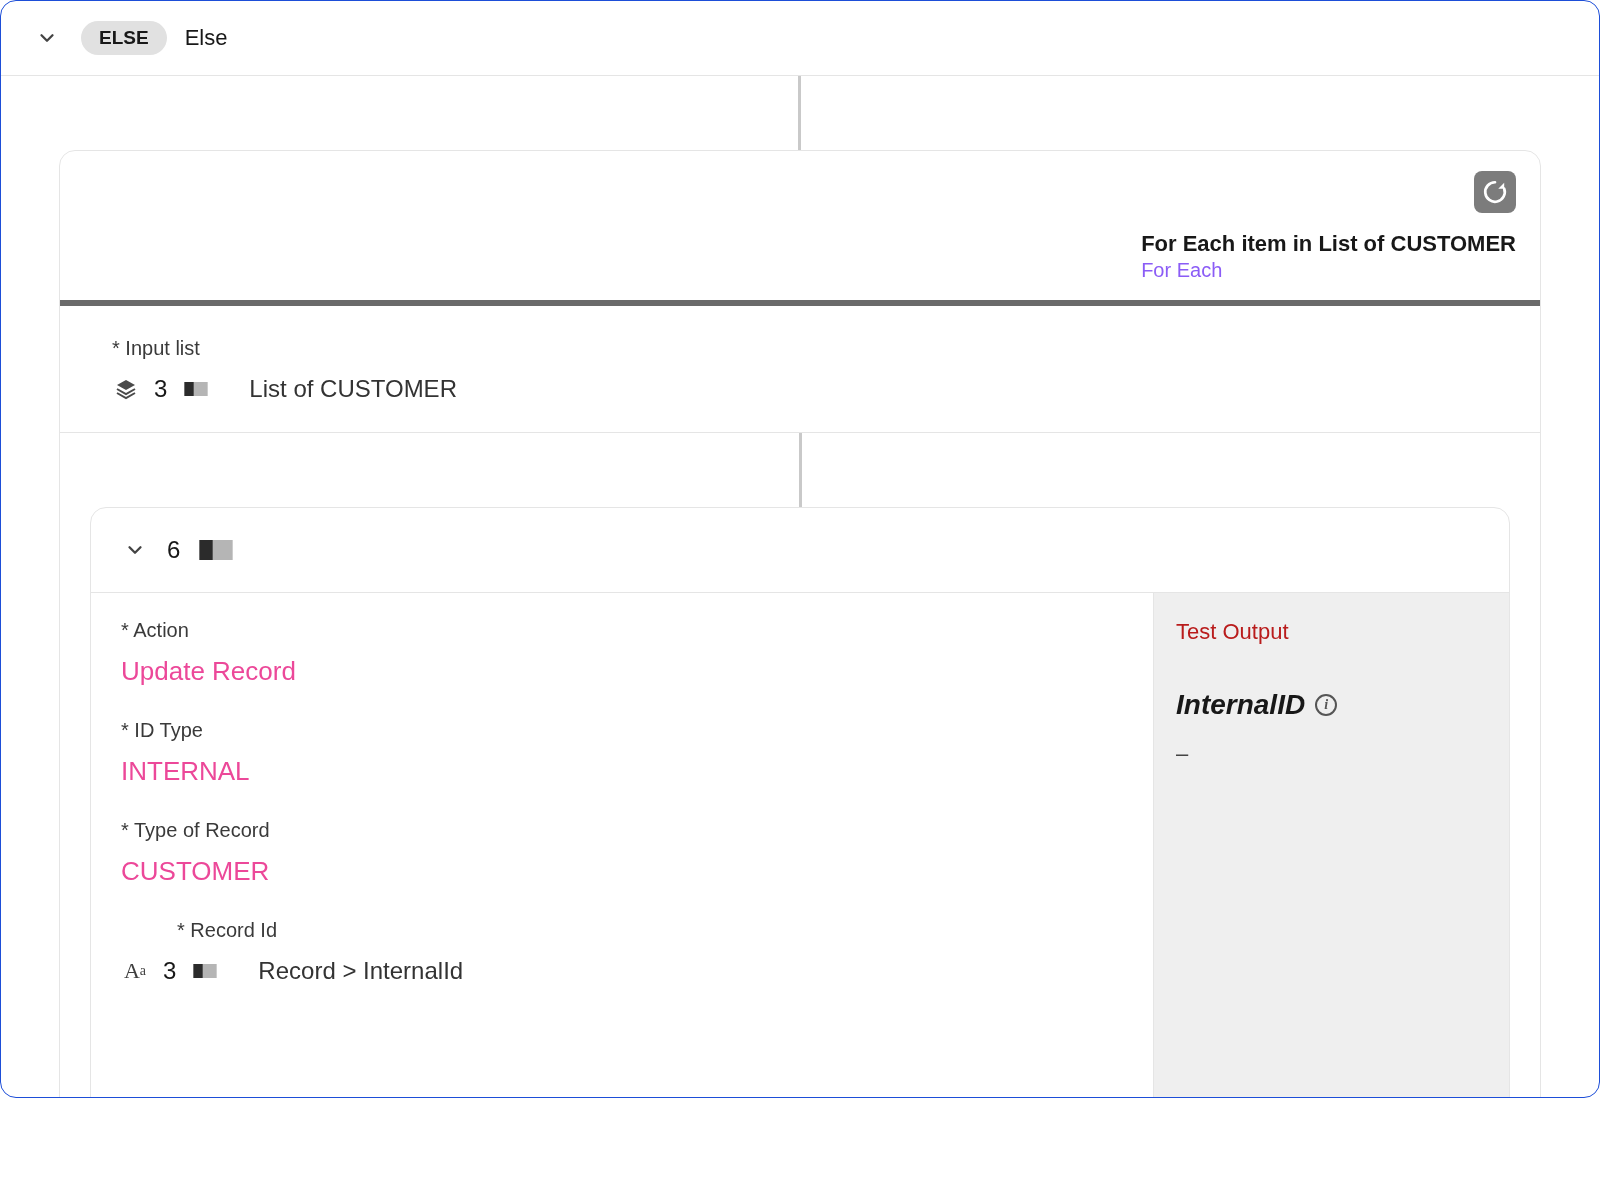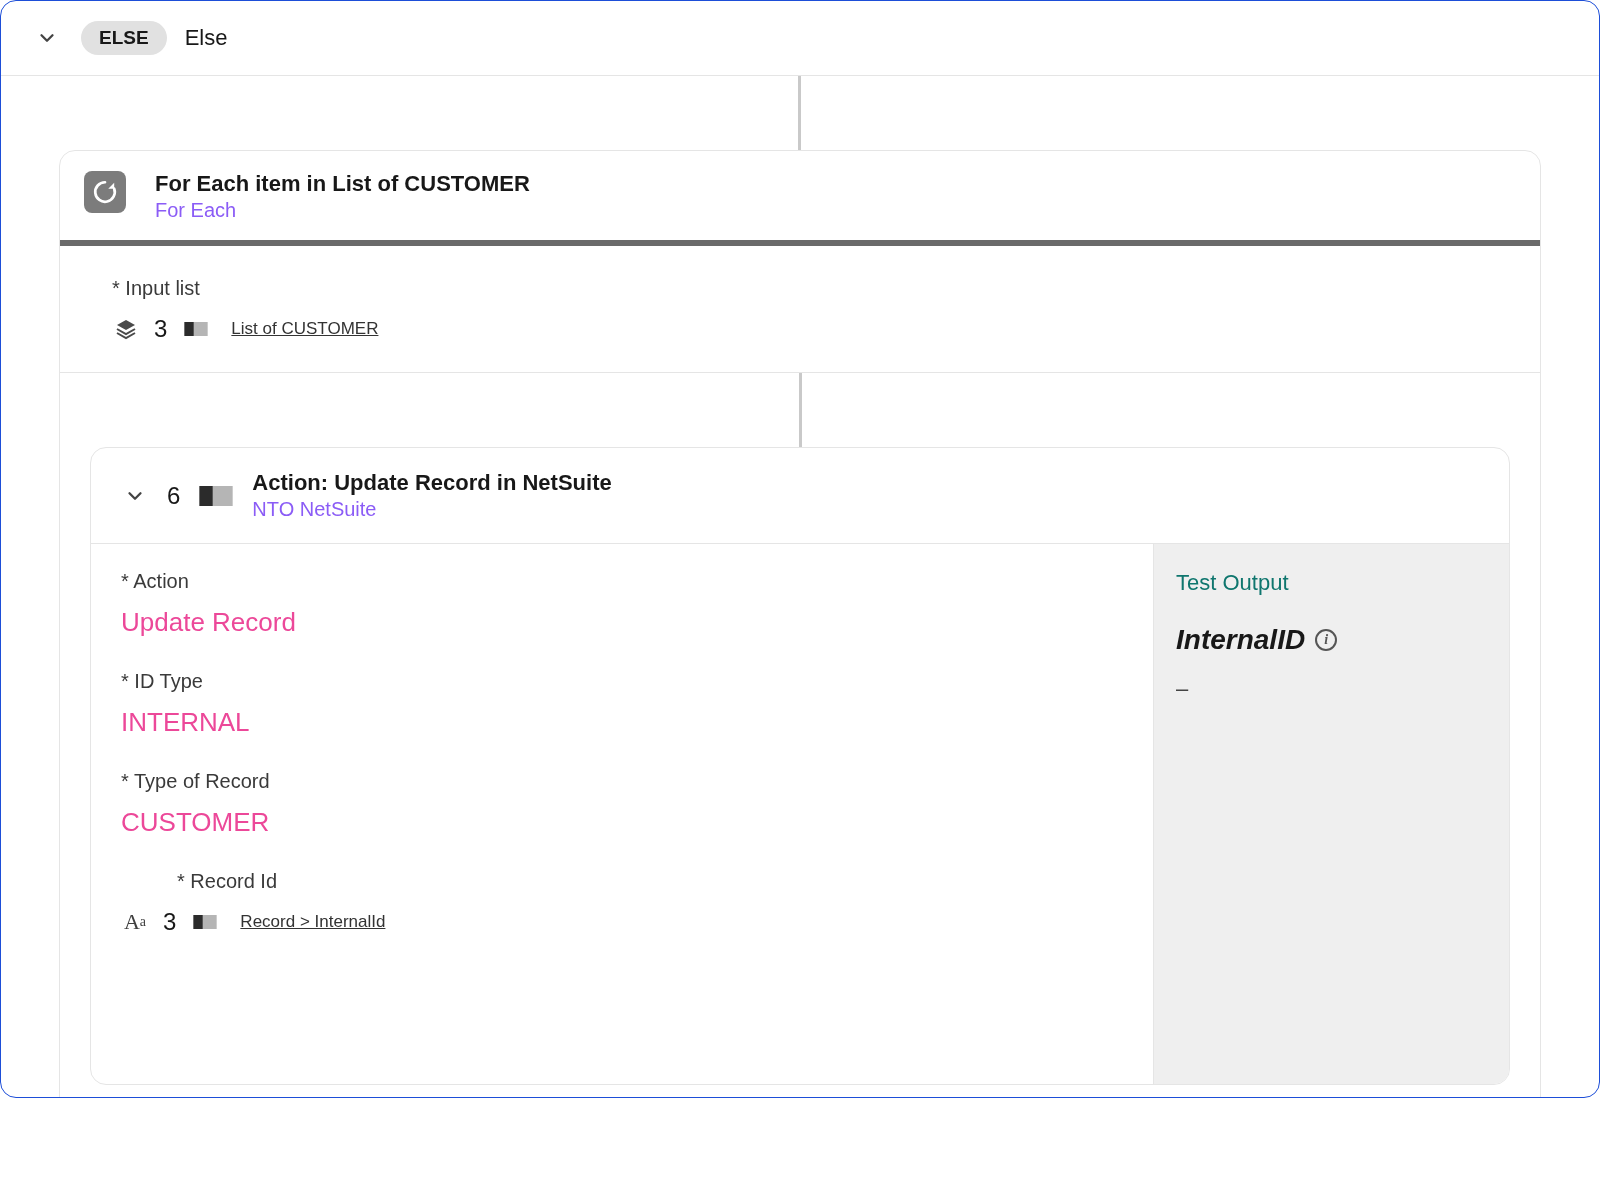--- a/index.html
+++ b/index.html
@@ -55,23 +55,24 @@
   margin-left: 797px;
 }
 .foreach-card {
   margin: 0 58px;
   border: 1px solid #e5e5e5;
   border-radius: 16px;
   overflow: hidden;
 }
 .foreach-header {
   display: flex;
-  align-items: flex-start;
-  gap: 29px;
+  align-items: flex-end;
+  gap: 18px;
   padding: 20px 24px 18px 24px;
+  flex-direction: column;
 }
 .loop-icon {
   width: 42px;
   height: 42px;
   background: #7c7c7c;
   border-radius: 8px;
   display: flex;
   align-items: center;
   justify-content: center;
   color: #fff;
@@ -117,24 +118,23 @@
   font-weight: 400;
 }
 .netsuite-mini {
   width: 30px;
   height: 30px;
   display: inline-flex;
   align-items: center;
   justify-content: center;
 }
 .value-text {
-  font-size: 17px;
+  font-size: 24px;
   color: #333;
-  margin-left: 6px;
-  text-decoration: underline;
+  margin-left: 24px;
 }
 .inner-connector {
   width: 3px;
   height: 74px;
   background: #c9c9c9;
   margin-left: 739px;
 }
 .action-card {
   margin: 0 30px 30px 30px;
   border: 1px solid #e5e5e5;
@@ -168,22 +168,22 @@
 .field-group-indented {
   margin-left: 56px;
 }
 .field-value {
   font-size: 26px;
   color: #ec4899;
   margin-top: 6px;
 }
 .test-title {
   font-size: 22px;
-  color: #0f766e;
-  margin-bottom: 28px;
+  color: #b91c1c;
+  margin-bottom: 44px;
 }
 .output-name {
   font-size: 28px;
   font-weight: 700;
   font-style: italic;
 }
 .output-row {
   display: flex;
   align-items: center;
   gap: 10px;
@@ -277,24 +277,20 @@
                 <path d="M6 9l6 6 6-6" fill="none" stroke="#444" stroke-width="2.5" stroke-linecap="round" stroke-linejoin="round"></path>
               </svg>
           </div>
           <span class="step-num">6</span>
           <span class="netsuite-mini" style="width:40px;height:40px">
             <svg width="40" height="40" viewBox="0 0 24 24">
                 <rect x="2" y="6" width="12" height="12" fill="#2b2b2b"></rect>
                 <rect x="10" y="6" width="12" height="12" fill="#b5b5b5"></rect>
               </svg>
           </span>
-          <div class="header-text">
-            <div class="title">Action: Update Record in NetSuite</div>
-            <div class="subtitle">NTO NetSuite</div>
-          </div>
         </div>
 
         <div class="action-body">
           <div class="action-fields">
 
             <div class="field-group">
               <div class="field-label">* Action</div>
               <div class="field-value">Update Record</div>
             </div>
 

